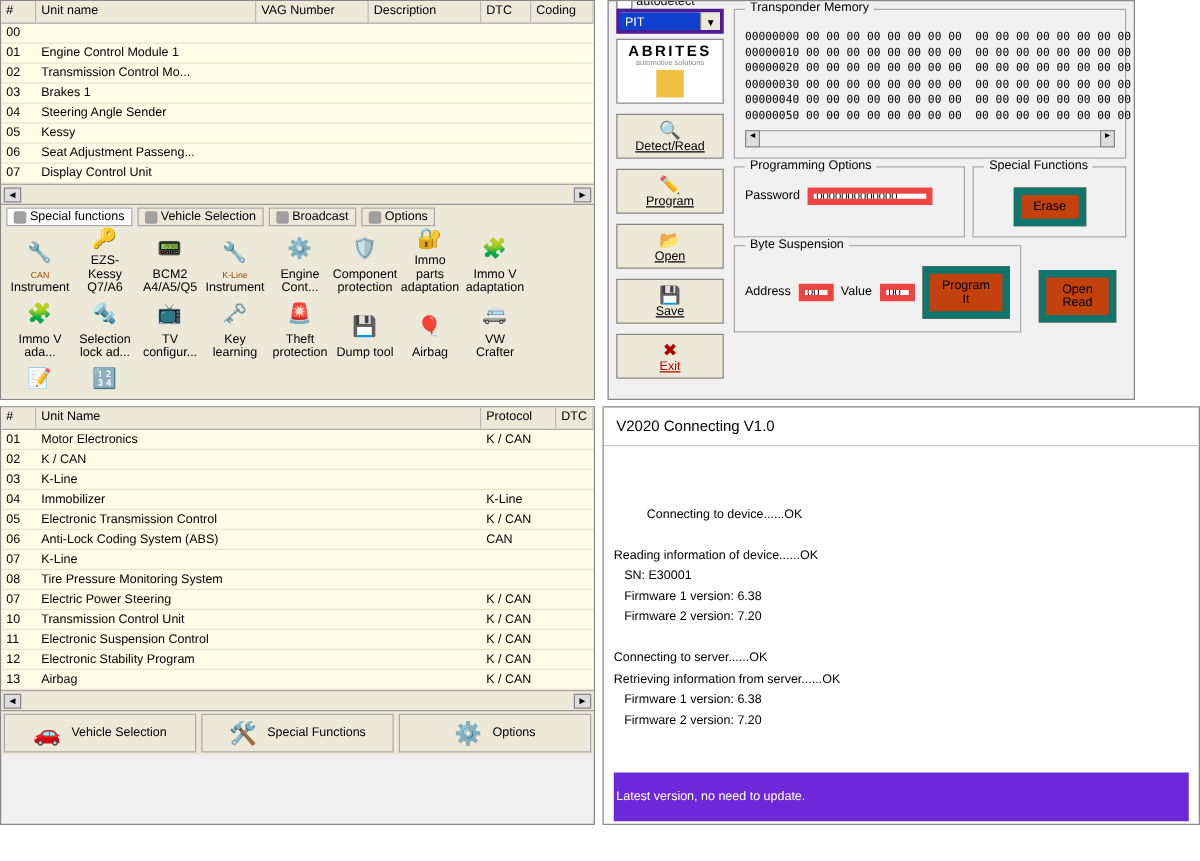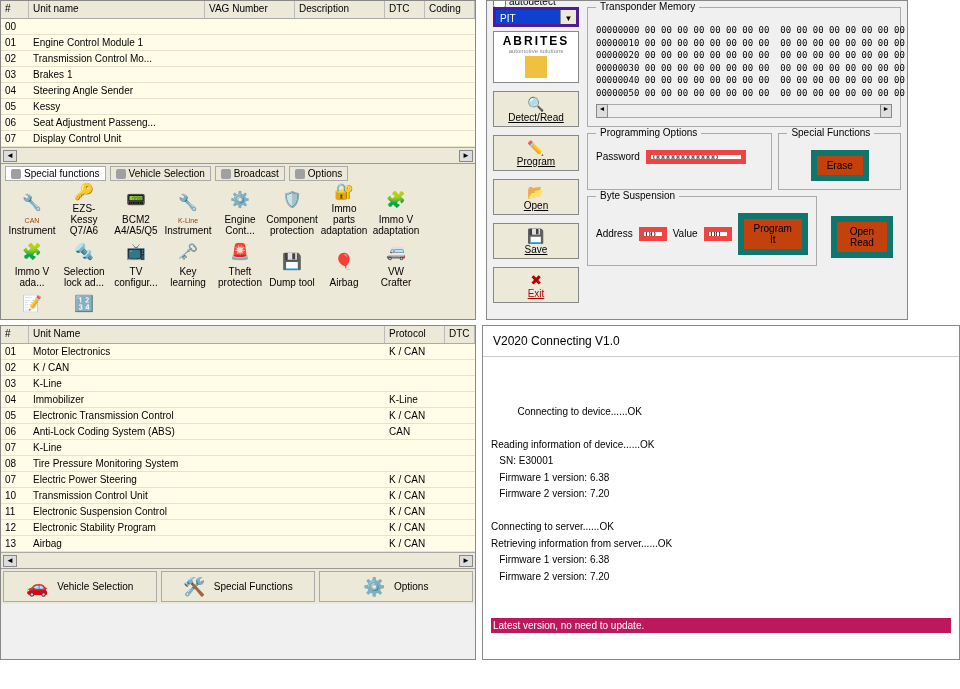--- a/index.html
+++ b/index.html
@@ -64,21 +64,21 @@
 .autodetect{position:absolute;left:6px;top:-6px;font-size:9px;display:flex;align-items:center;gap:3px}
 
 
 .q3btm{display:flex;height:36px;border-top:1px solid #999;background:#ece9d8}
 .q3btn{flex:1;display:flex;align-items:center;justify-content:center;gap:8px;border:1px solid #aaa;margin:2px;font-size:10px}
 .q3btn .bi{font-size:18px}
 
 
 .q4 .title{padding:8px 10px;font-size:12px;border-bottom:1px solid #ccc}
 .q4 .console{font-family:"Courier New",monospace;font-size:11px;padding:30px 8px 8px;line-height:1.5;white-space:pre-wrap}
-.q4 .hl{background:#be185d;color:#fff;display:block;padding:0 2px}
+.q4 .hl{background:#6d28d9;color:#fff;display:block;padding:12px 2px}
 </style>
 </head>
 <body>
 
 <div class="quad q1">
   <div class="table-area">
     <div class="thead">
       <div class="th col-num">#</div>
       <div class="th col-name">Unit name</div>
       <div class="th col-vag">VAG Number</div>

